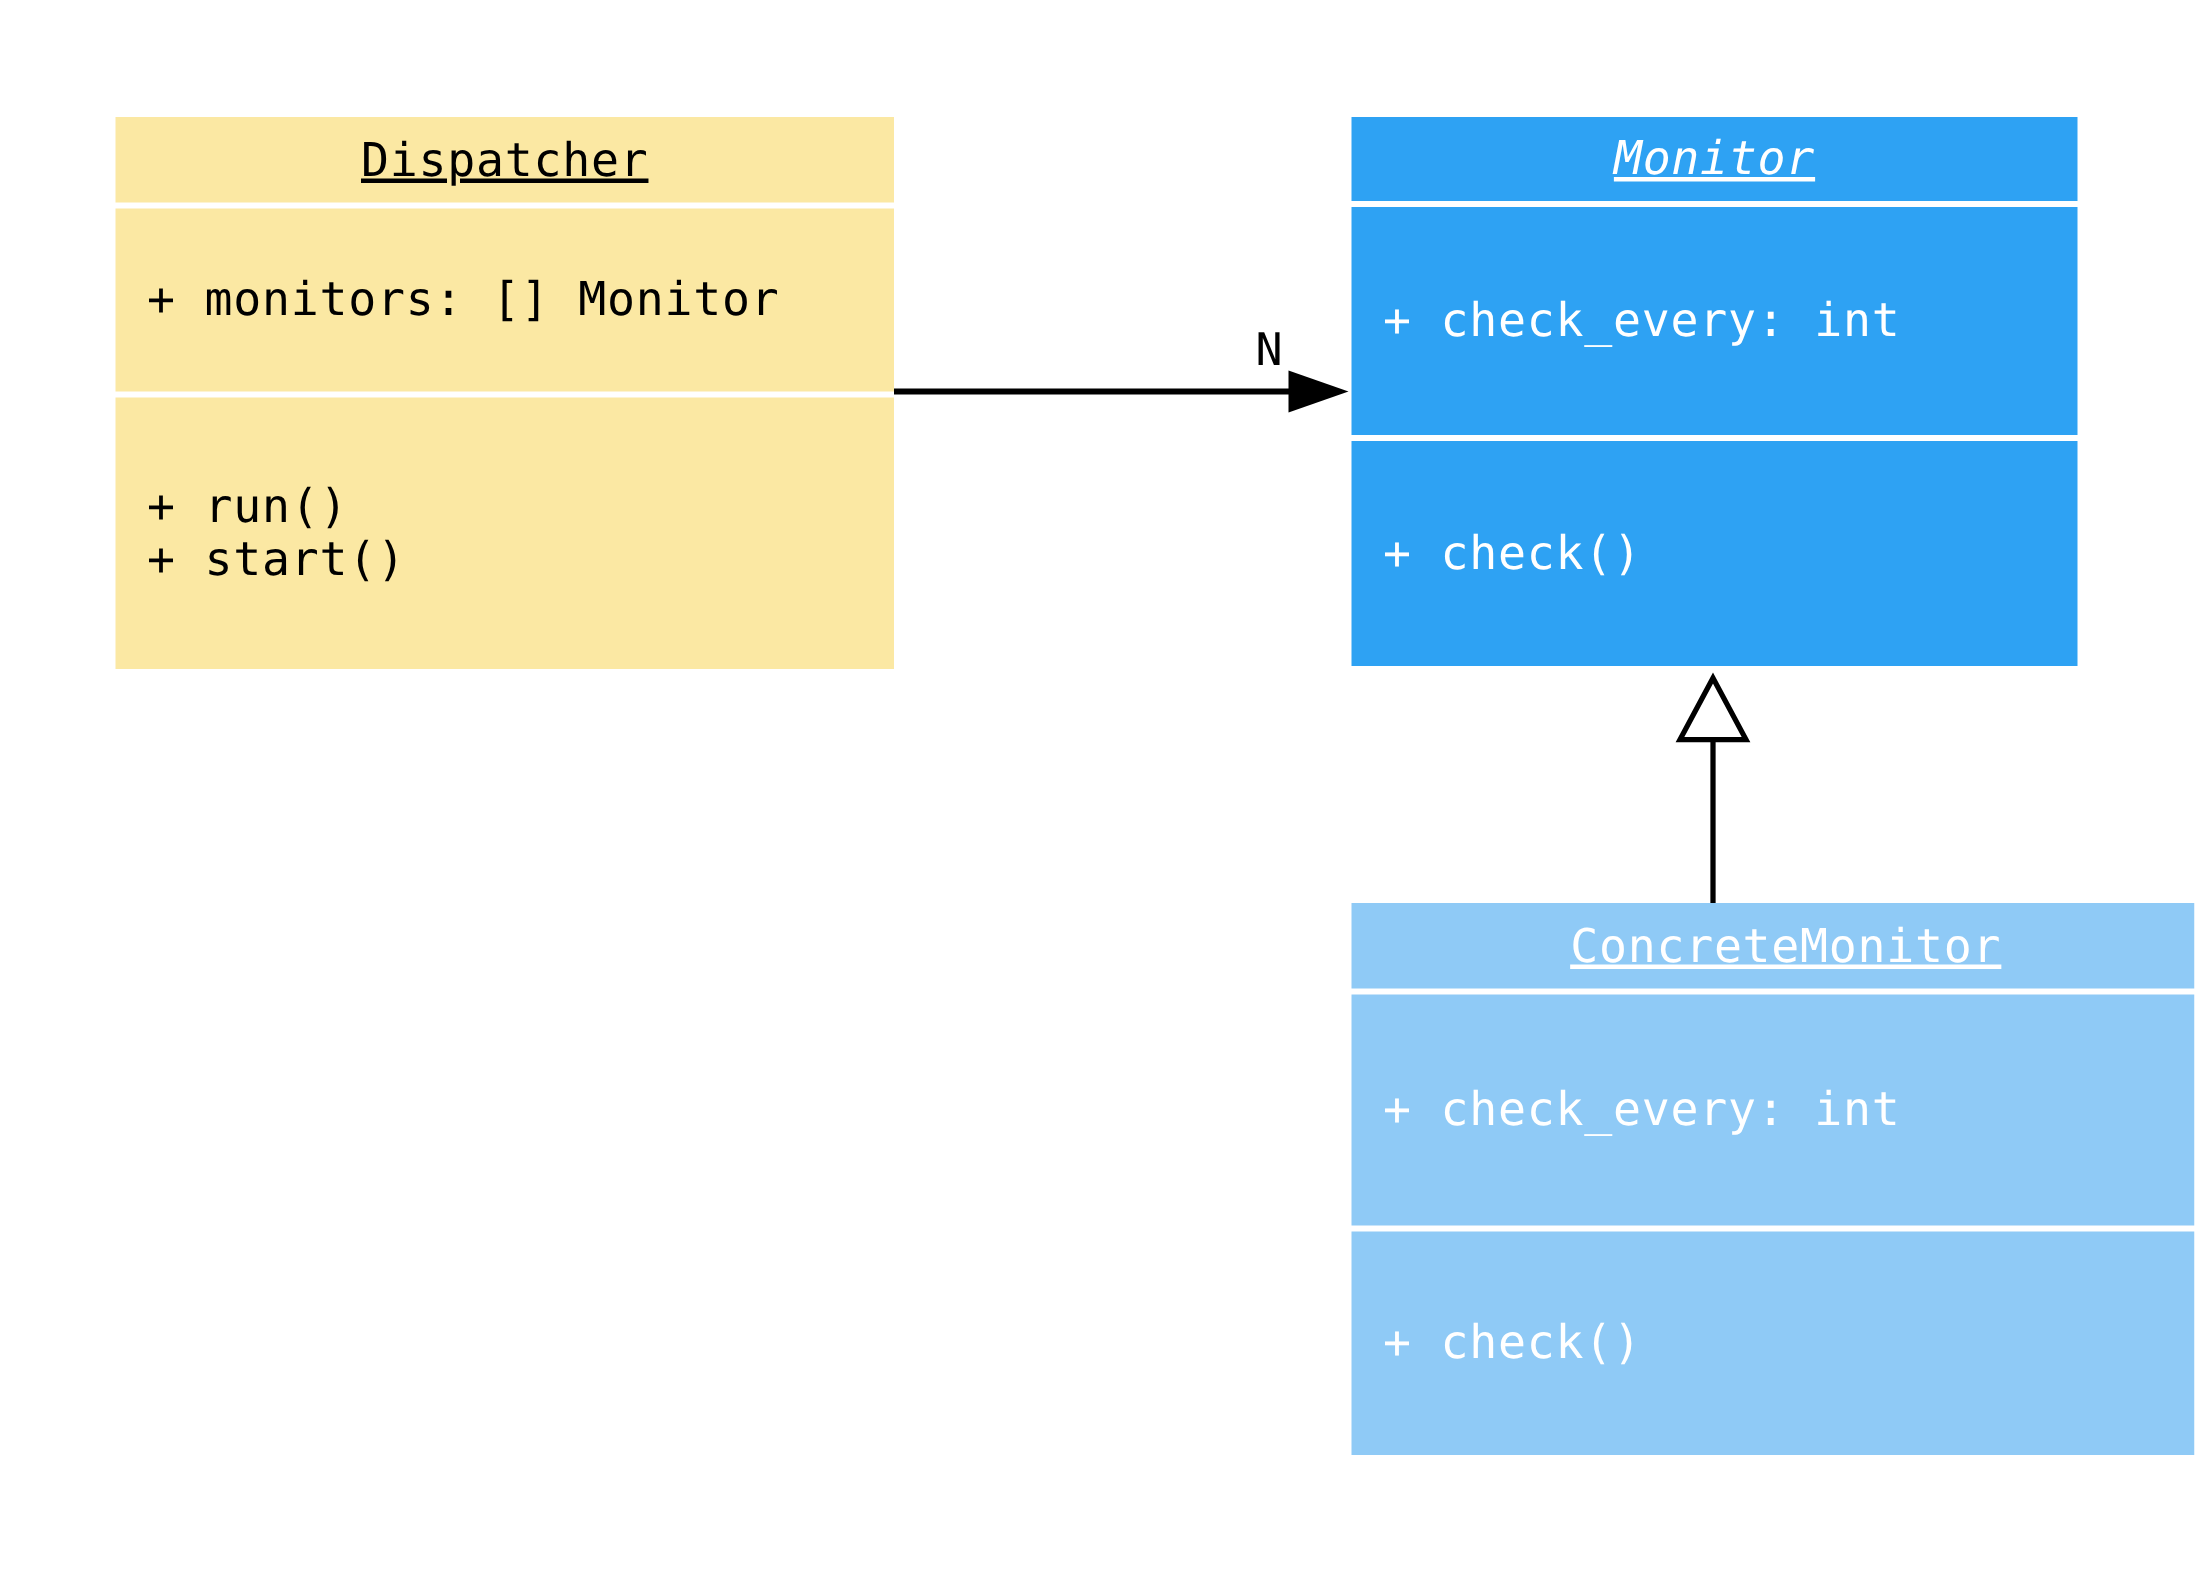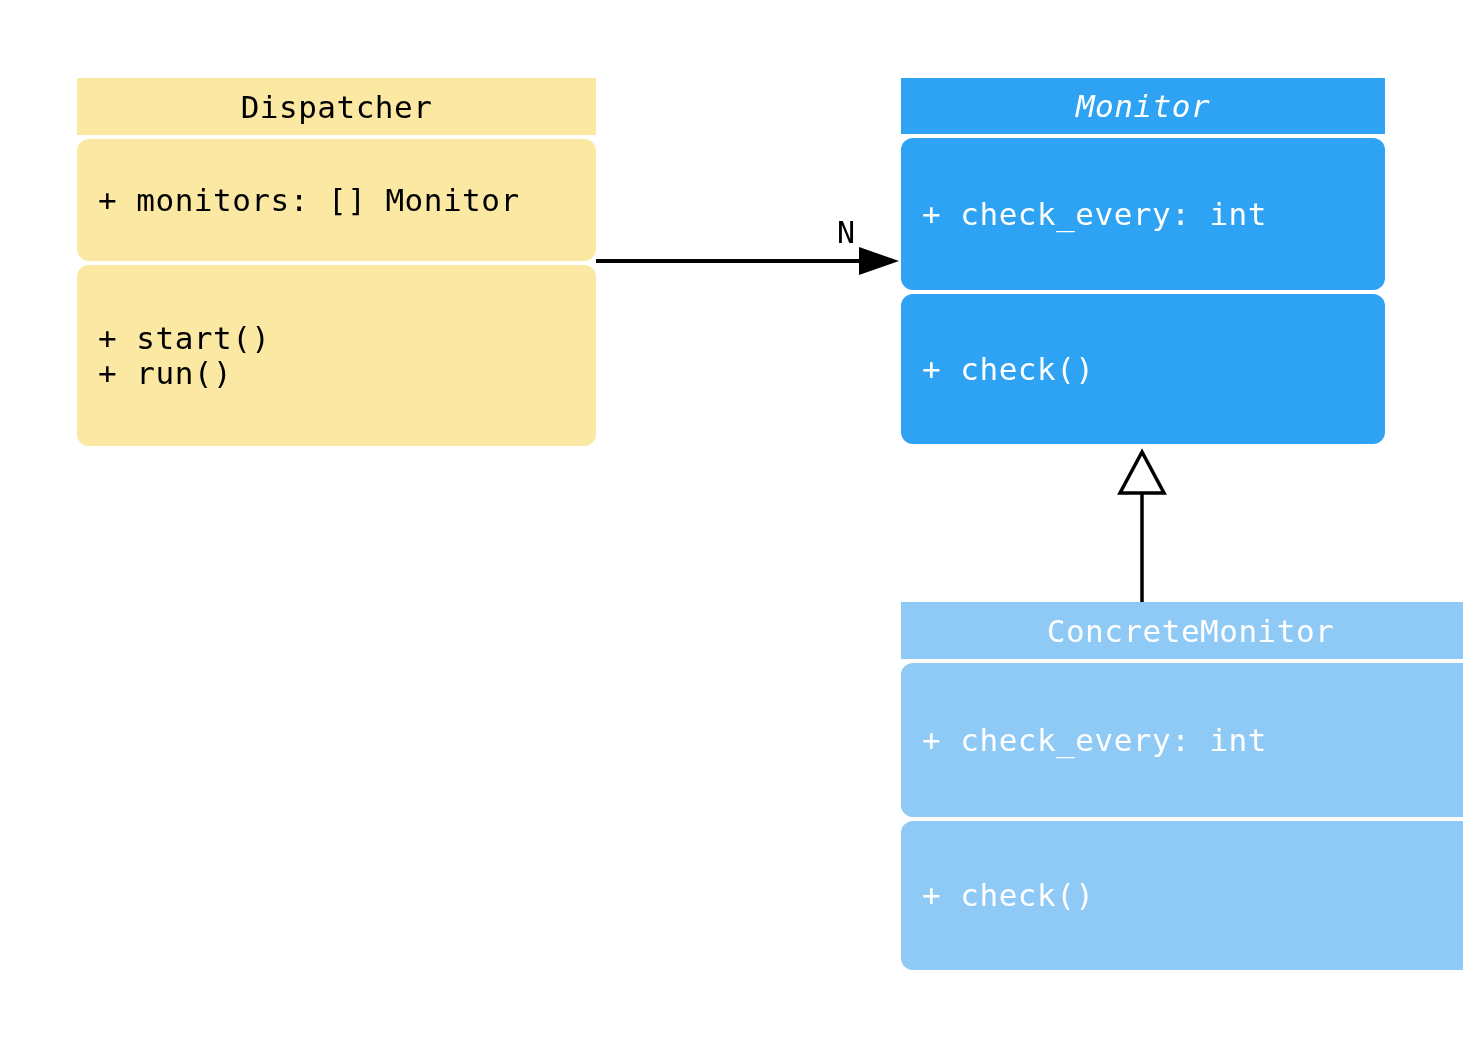--- a/index.html
+++ b/index.html
@@ -23,35 +23,35 @@
   }
 
   .cls-title {
     background: var(--fill, #ccc);
     display: flex;
     align-items: center;
     justify-content: center;
     font-size: 31px;
     letter-spacing: 0.5px;
     flex: 0 0 auto;
+    text-decoration: underline;
   }
 
   .abstract .cls-title { font-style: italic; }
 
   .cls-section {
     background: var(--fill, #ccc);
     display: flex;
     flex-direction: column;
     justify-content: center;
     padding: 16px 21px;
     font-size: 31px;
     line-height: 35px;
     letter-spacing: 0.5px;
     flex: 0 0 auto;
-    border-radius: 12px;
   }
 
   .member { white-space: pre; }
 
   svg.edges {
     position: absolute;
     left: 0;
     top: 0;
     pointer-events: none;
   }
@@ -64,22 +64,22 @@
 <body>
 
 <div class="canvas">
 
   <section class="uml-class" style="left: 77px; top: 78px; width: 519px; --fill: #FBE8A3; --ink: #000000;">
     <header class="cls-title" style="height:57px">Dispatcher</header>
     <div class="cls-section" style="height:122px">
       <div class="member">+ monitors: [] Monitor</div>
     </div>
     <div class="cls-section" style="height:181px">
+      <div class="member">+ run()</div>
       <div class="member">+ start()</div>
-      <div class="member">+ run()</div>
     </div>
   </section>
 
   <section class="uml-class abstract" style="left: 901px; top: 78px; width: 484px; --fill: #2EA2F3; --ink: #FFFFFF;">
     <header class="cls-title" style="height:56px">Monitor</header>
     <div class="cls-section" style="height:152px">
       <div class="member">+ check_every: int</div>
     </div>
     <div class="cls-section" style="height:150px">
       <div class="member">+ check()</div>

